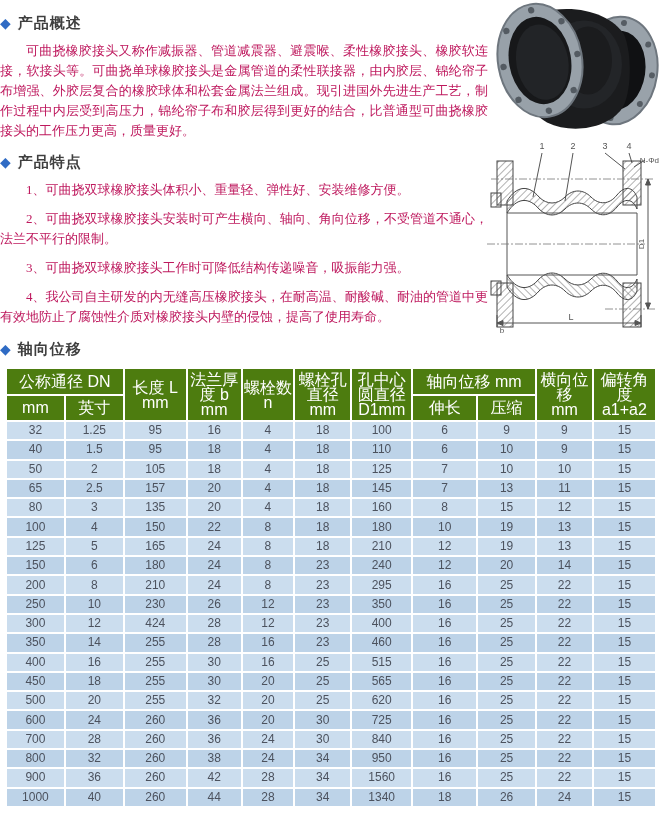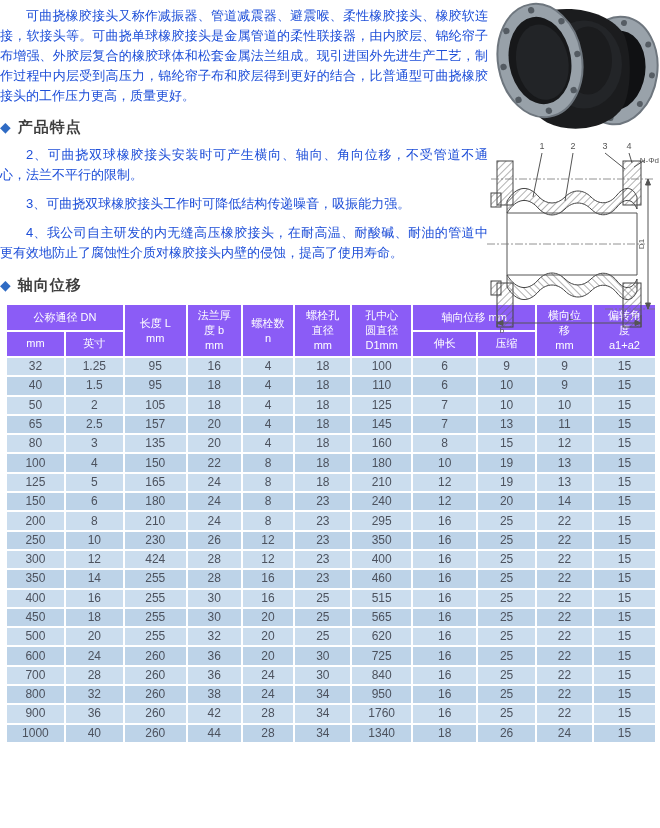--- a/index.html
+++ b/index.html
@@ -12,43 +12,44 @@
   }
   .content{padding:6px 0 0 0;}
   .text-col{width:488px;}
   h2.sec{
     margin:8px 0 8px 0;
     font-size:15px;font-weight:bold;color:#3f3f3f;
     letter-spacing:1px;
   }
   h2.sec .diamond{color:#2f6bc4;font-size:14px;margin-right:6px;}
   .para, .feat{
-    font-size:13px;line-height:20px;color:#1d4ed8;
+    font-size:13px;line-height:20px;color:#be185d;
     text-indent:2em;margin:0 0 9px 0;
     text-align:justify;
+    font-family:Liberation Serif, serif;
   }
   .para{margin-bottom:12px;}
   
   .photo-box{position:absolute;top:0;right:0;width:168px;height:137px;}
   .drawing-box{position:absolute;top:139px;right:0;width:175px;height:196px;}
   
   table.spec{
     border-collapse:collapse;
     table-layout:fixed;
     width:652px;
     margin:6px 0 0 5px;
   }
   table.spec th, table.spec td{
     border:2px solid #ffffff;
     text-align:center;vertical-align:middle;
     padding:0 1px;
   }
   table.spec th{
-    background:#8b5cf6;color:#ffffff;
-    font-size:11px;font-weight:normal;
+    background:#4d7c0f;color:#ffffff;
+    font-size:16px;font-weight:normal;
     line-height:15px;white-space:pre-line;
     padding:3px 1px;
   }
   table.spec td{
     font-size:12px;color:#4c525e;
     height:17.3px;line-height:17px;
   }
   table.spec tbody tr:nth-child(odd) td{background:#cbddee;}
   table.spec tbody tr:nth-child(even) td{background:#bdd3e8;}
 </style>
@@ -153,23 +154,25 @@
         <path d="M12,184 l6,-2.5 l0,5 Z" fill="#555"></path>
         <path d="M156,184 l-6,-2.5 l0,5 Z" fill="#555"></path>
       </g>
       <text x="86" y="181" font-size="9" fill="#555" text-anchor="middle">L</text>
       <text x="17" y="194" font-size="8" fill="#555" text-anchor="middle">b</text>
     </svg>
   </div>
 
   <div class="content">
     <div class="text-col">
+      <h2 class="sec"><span class="diamond">◆</span><span>产品概述</span></h2>
       <p class="para">可曲挠橡胶接头又称作减振器、管道减震器、避震喉、柔性橡胶接头、橡胶软连接，软接头等。可曲挠单球橡胶接头是金属管道的柔性联接器，由内胶层、锦纶帘子布增强、外胶层复合的橡胶球体和松套金属法兰组成。现引进国外先进生产工艺，制作过程中内层受到高压力，锦纶帘子布和胶层得到更好的结合，比普通型可曲挠橡胶接头的工作压力更高，质量更好。</p>
 
       <h2 class="sec"><span class="diamond">◆</span><span>产品特点</span></h2>
+      <p class="feat">1、可曲挠双球橡胶接头体积小、重量轻、弹性好、安装维修方便。</p>
       <p class="feat">2、可曲挠双球橡胶接头安装时可产生横向、轴向、角向位移，不受管道不通心，法兰不平行的限制。</p>
       <p class="feat">3、可曲挠双球橡胶接头工作时可降低结构传递噪音，吸振能力强。</p>
       <p class="feat">4、我公司自主研发的内无缝高压橡胶接头，在耐高温、耐酸碱、耐油的管道中更有效地防止了腐蚀性介质对橡胶接头内壁的侵蚀，提高了使用寿命。</p>
     </div>
 
     <h2 class="sec" style="margin-top:13px;"><span class="diamond">◆</span><span>轴向位移</span></h2>
 
     <table class="spec">
       <colgroup>
         <col style="width:58px">
@@ -450,21 +453,21 @@
             <td>22</td>
             <td>15</td>
           </tr>
           <tr>
             <td>900</td>
             <td>36</td>
             <td>260</td>
             <td>42</td>
             <td>28</td>
             <td>34</td>
-            <td>1760</td>
+            <td>1560</td>
             <td>16</td>
             <td>25</td>
             <td>22</td>
             <td>15</td>
           </tr>
           <tr>
             <td>1000</td>
             <td>40</td>
             <td>260</td>
             <td>44</td>

